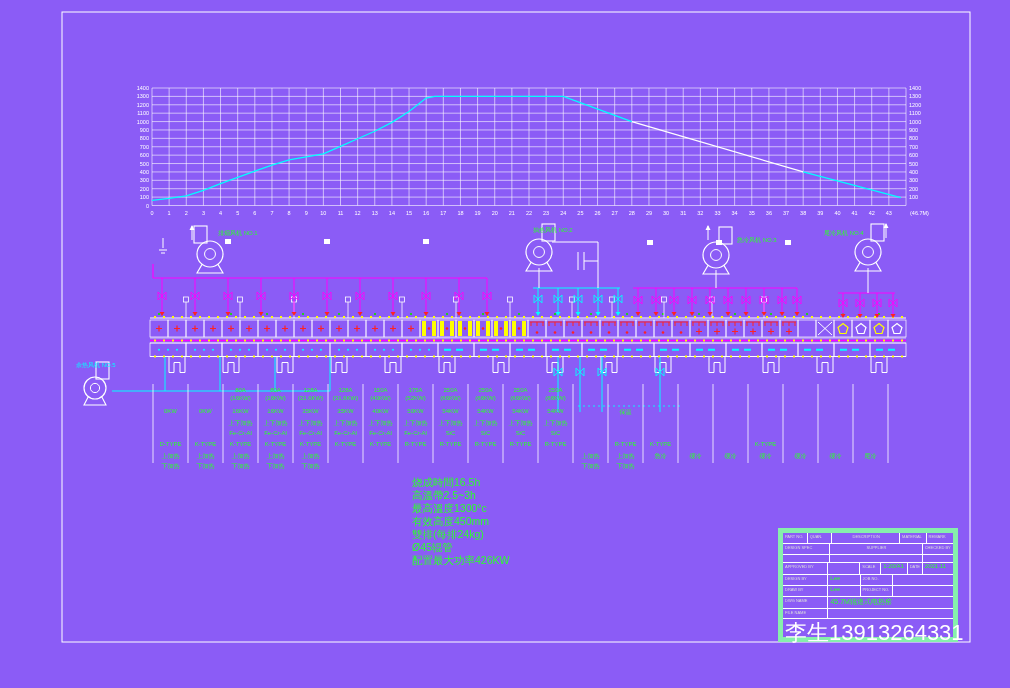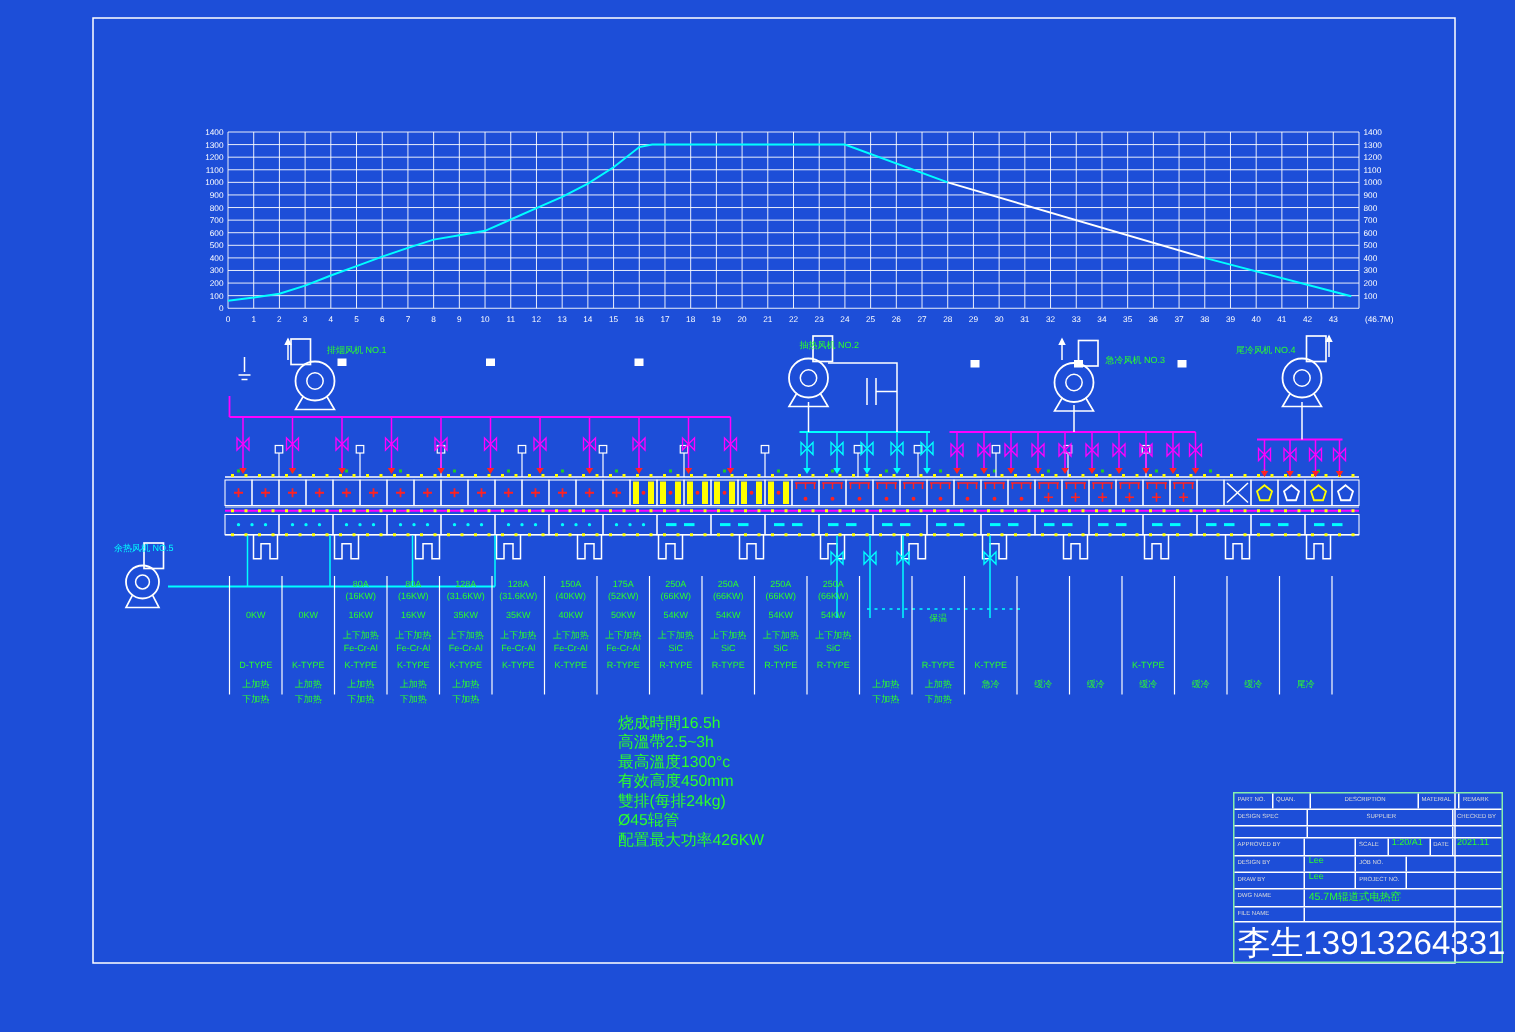--- a/index.html
+++ b/index.html
@@ -1,26 +1,26 @@
 <!DOCTYPE html>
 <html><head>
 <meta charset="utf-8">
 <style>
   html,body{margin:0;padding:0;background:#242a33;}
-  #canvas{position:relative;width:1010px;height:688px;background:#1d4ed8;overflow:hidden;
+  #canvas{position:relative;width:1010px;height:688px;background:#8b5cf6;overflow:hidden;
           font-family:"Liberation Sans",sans-serif;}
   #dwg{position:absolute;left:0;top:0;}
   .ov{position:absolute;color:#2bff2b;}
   .fan-label{font-size:6px;white-space:nowrap;letter-spacing:0;}
   #notes{left:412px;top:476px;font-size:10.5px;line-height:13px;white-space:nowrap;}
   .spec-col{position:absolute;width:35px;height:84px;font-size:6px;text-align:center;}
   .spec-col span{position:absolute;left:0;width:35px;white-space:nowrap;overflow:visible;}
   
-  #tblock{position:absolute;left:822px;top:528px;width:180px;height:114px;
-          border:1px solid #86efac;box-sizing:border-box;color:#fff;}
+  #tblock{position:absolute;left:778px;top:528px;width:180px;height:114px;
+          border:5px solid #86efac;box-sizing:border-box;color:#fff;}
   .tb-row{display:flex;width:100%;box-sizing:border-box;border-bottom:1px solid #fff;}
   .tb-cell{box-sizing:border-box;border-right:1px solid #fff;font-size:4px;
            overflow:hidden;white-space:nowrap;padding:1px 1px 0 2px;color:#dcdcdc;}
   .tb-cell:last-child{border-right:none;}
   .tb-val{color:#2bff2b;font-size:6px;padding-top:0;}
   .tb-big{display:flex;align-items:center;justify-content:flex-start;
           font-size:22px;color:#fff;letter-spacing:0px;padding-left:2px;
           white-space:nowrap;border-bottom:none;}
 </style>
 </head>

